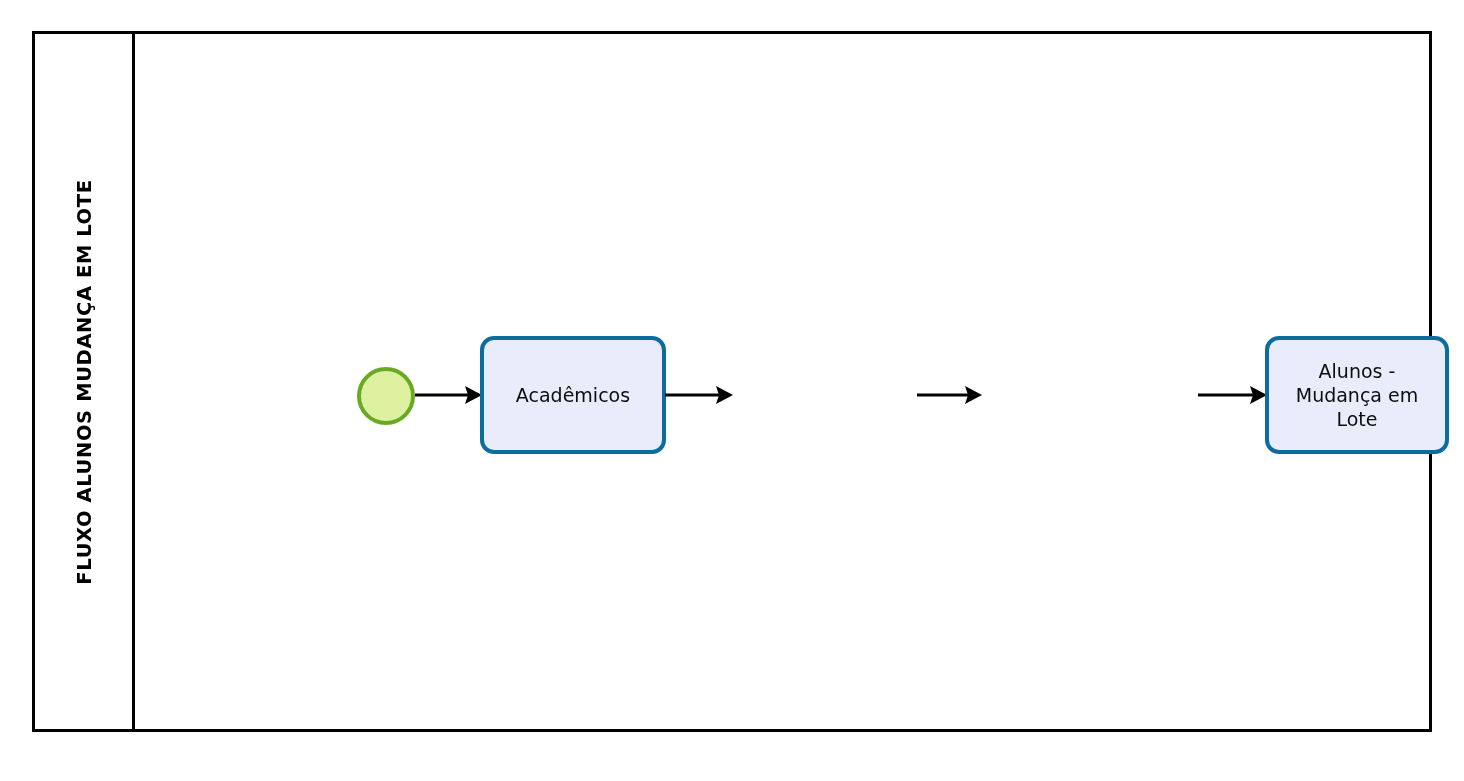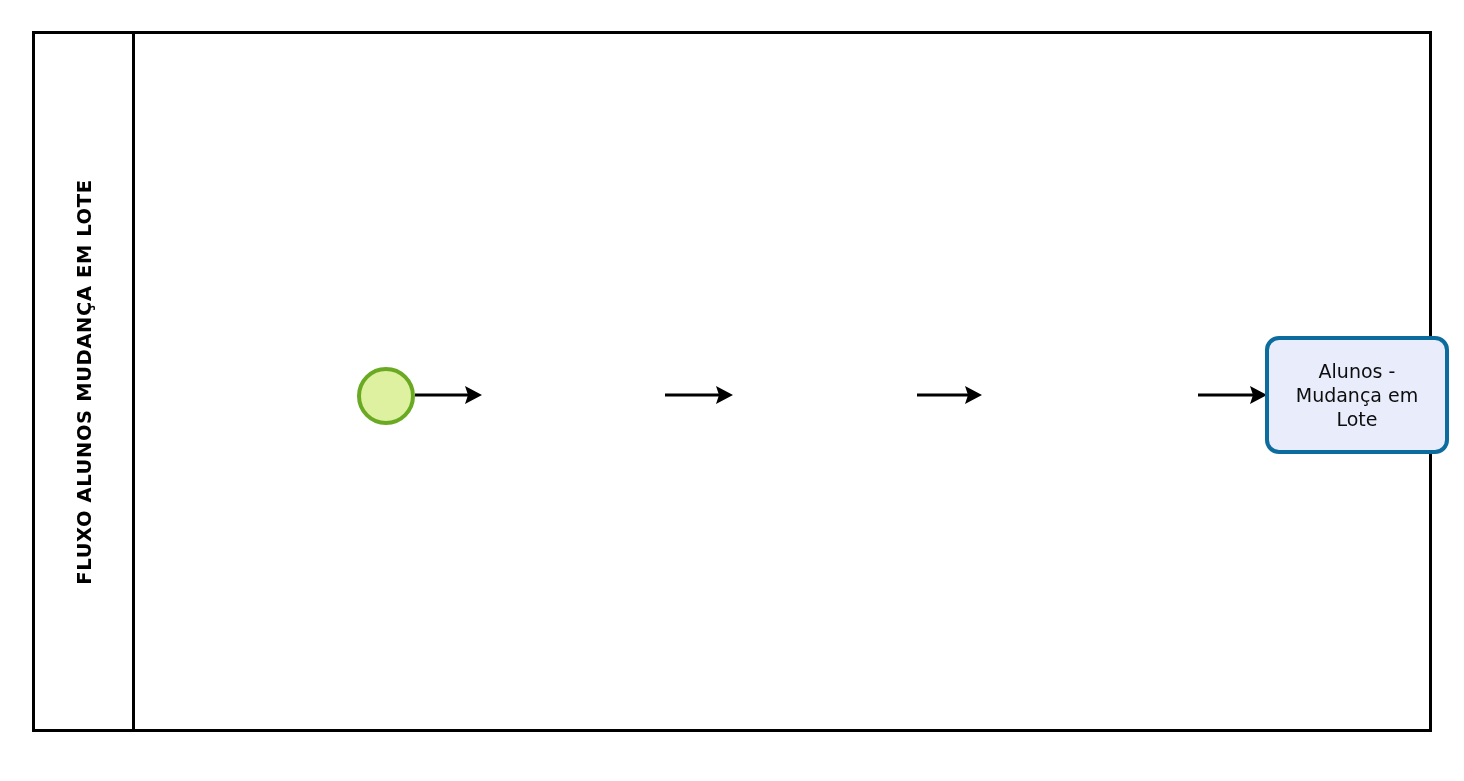--- a/index.html
+++ b/index.html
@@ -139,20 +139,23 @@
 
       <div class="start-event"></div>
 
       <div class="flow" id="flow-1">
         <svg width="67" height="20" viewBox="0 0 67 20" aria-hidden="true">
           <line x1="0" y1="10" x2="56" y2="10" stroke="#000000" stroke-width="3"></line>
           <polygon points="67,10 50,19 53,10 50,1" fill="#000000"></polygon>
         </svg>
       </div>
 
+      <div class="task" id="task-1">
+        <span class="task-label">Acadêmicos</span>
+      </div>
 
       <div class="flow" id="flow-2">
         <svg width="68" height="20" viewBox="0 0 68 20" aria-hidden="true">
           <line x1="0" y1="10" x2="57" y2="10" stroke="#000000" stroke-width="3"></line>
           <polygon points="68,10 51,19 54,10 51,1" fill="#000000"></polygon>
         </svg>
       </div>
 
 
       <div class="flow" id="flow-3">

